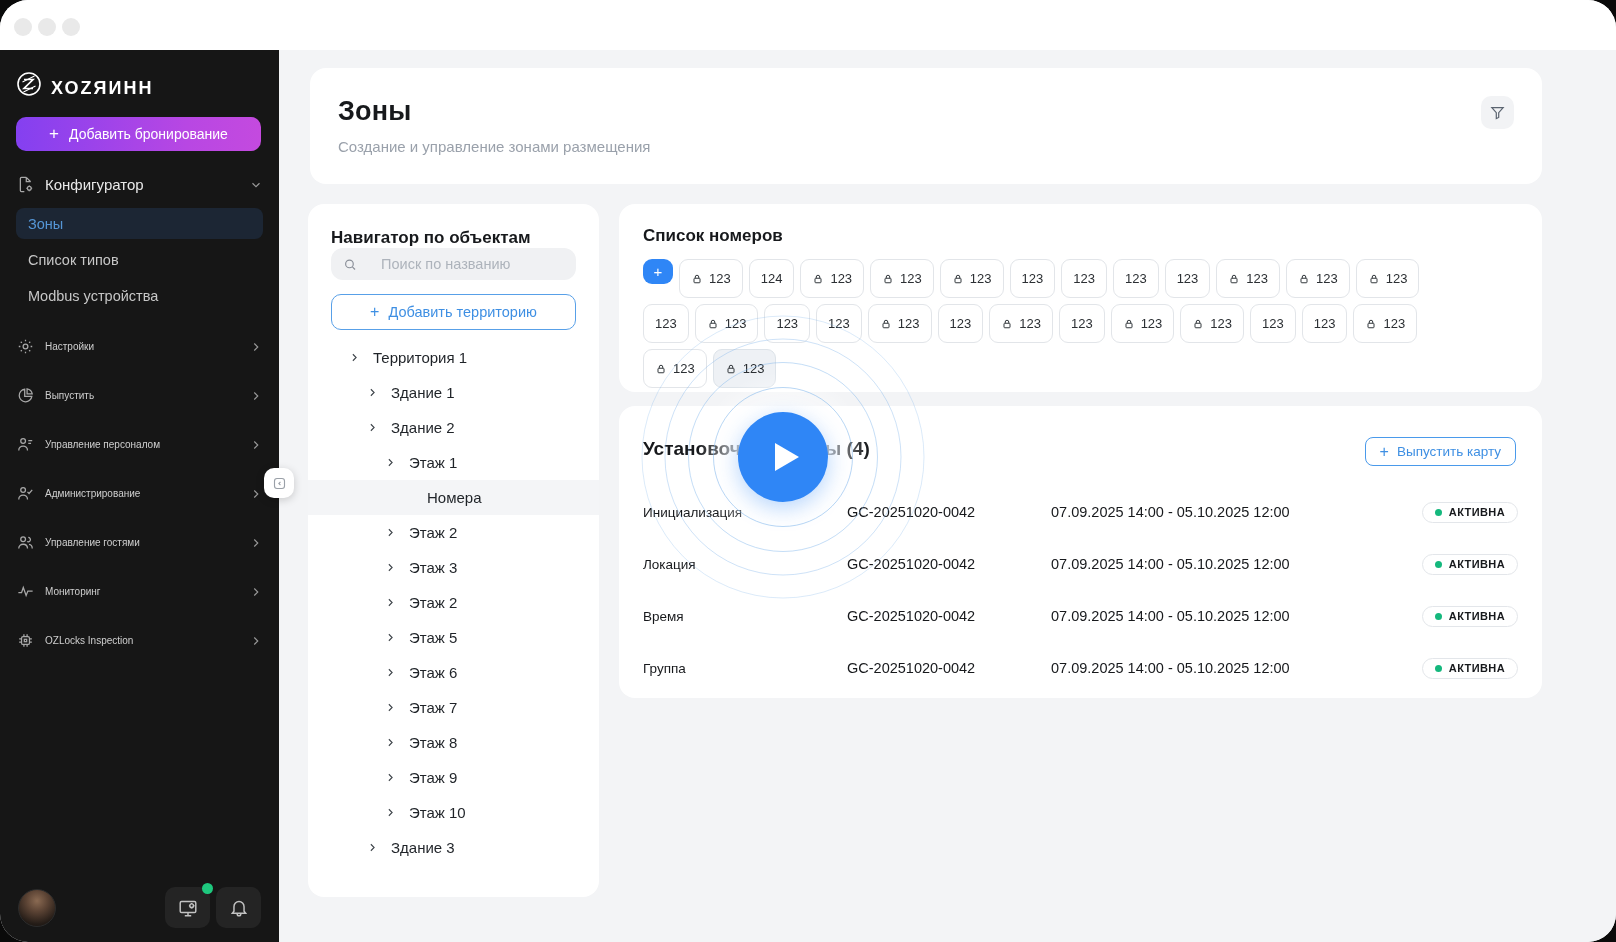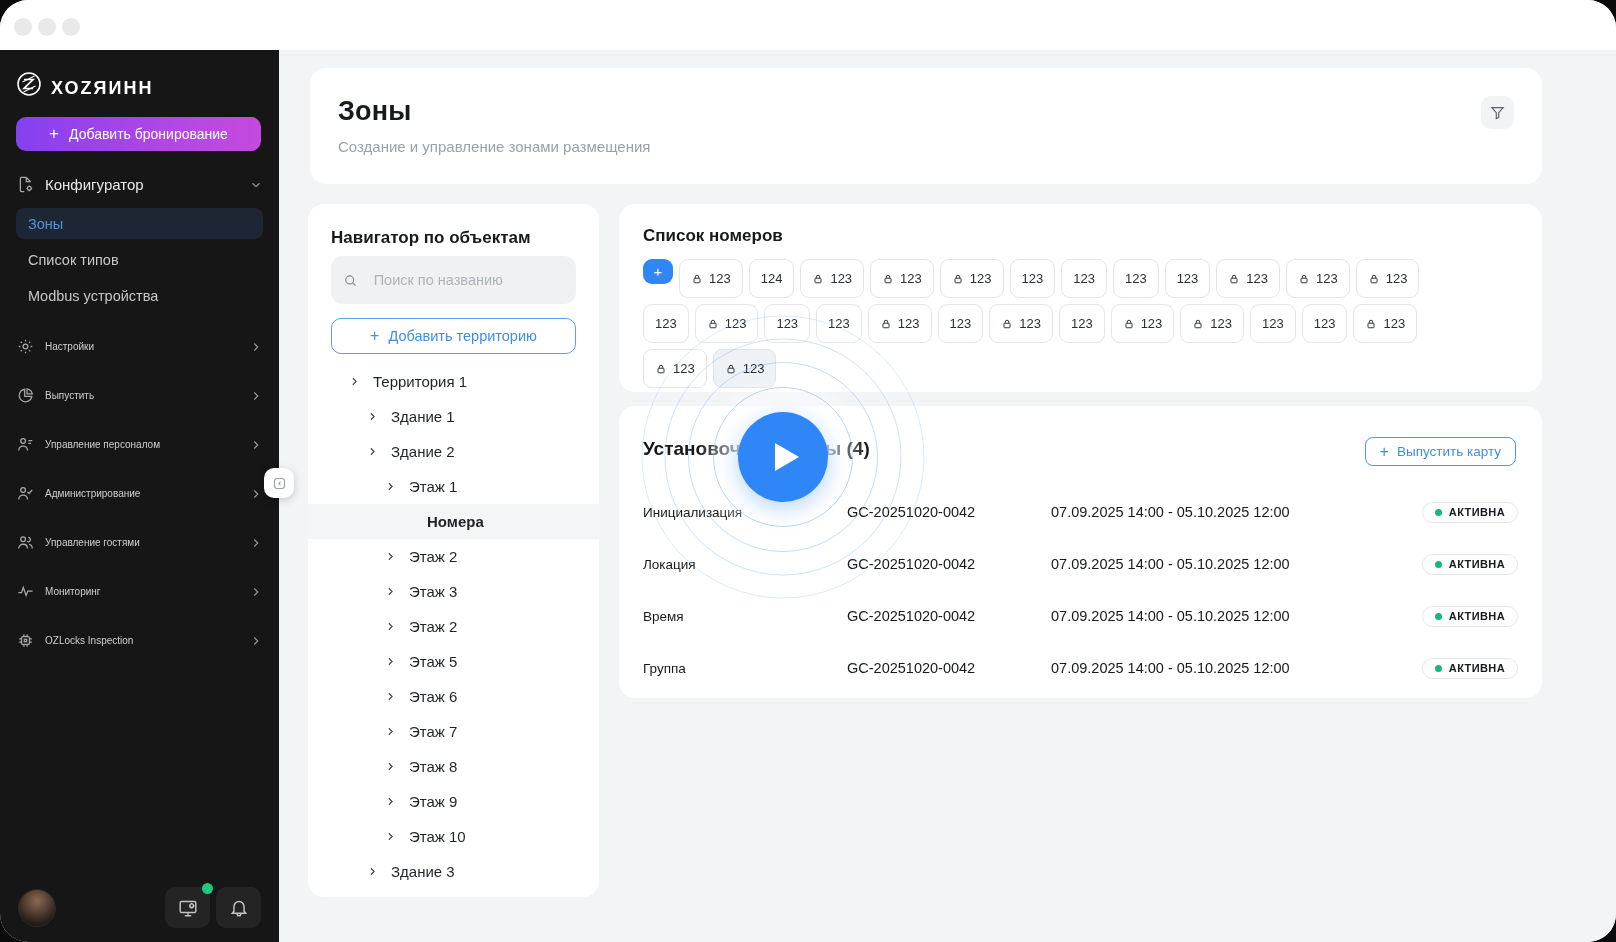--- a/index.html
+++ b/index.html
@@ -50,21 +50,21 @@
   .header-card { left:31px; top:18px; width:1232px; height:116px; padding:28px 28px; }
   .page-title { font-size:27px; font-weight:800; color:#17191c; letter-spacing:.2px; }
   .page-subtitle { margin-top:11px; font-size:15px; color:#9aa1ab; }
   .filter-btn { position:absolute; top:28px; right:28px; width:33px; height:33px; border:none; border-radius:10px;
     background:#f2f3f5; color:#5b6470; display:flex; align-items:center; justify-content:center; cursor:pointer; }
 
   
   .nav-card { left:29px; top:154px; width:291px; height:693px; padding:24px 0 12px 0; }
   .nav-card-inner { padding:0 23px; }
   .panel-title { font-size:17px; font-weight:700; color:#17191c; }
-  .search-box { margin-top:8px; height:48px; background:#f0f1f3; border-radius:12px; display:flex; align-items:center; gap:16px; padding:0 12px; }
+  .search-box { margin-top:0; height:32px; background:#f0f1f3; border-radius:12px; display:flex; align-items:center; gap:24px; padding:0 12px; }
   .search-box input { border:none; background:transparent; outline:none; font-size:14.5px; font-family:inherit; color:#333; width:100%; }
   .search-box input::placeholder { color:#adb3bb; }
   .add-territory { margin-top:14px; width:100%; height:36px; background:#ffffff; border:1px solid #58a0e8; border-radius:10px;
     color:#3e8fe3; font-size:14.5px; font-family:inherit; display:flex; align-items:center; justify-content:center; gap:9px; cursor:pointer; }
   .tree { margin-top:10px; }
   .tree-row { height:35px; display:flex; align-items:center; gap:12px; font-size:15px; color:#1f2328; cursor:pointer; }
   .tree-row.selected { background:#f4f5f7; }
   .tree-chev { width:13px; height:13px; color:#3c4248; flex:0 0 auto; }
   .tree-spacer { width:13px; flex:0 0 auto; }
 
@@ -304,21 +304,21 @@
               <path d="M9 6l6 6-6 6"></path>
             </svg>
             <span>Здание 2</span>
           </div>
           <div class="tree-row" style="padding-left: 76px;">
             <svg class="tree-chev" viewBox="0 0 24 24" fill="none" stroke="currentColor" stroke-width="2">
               <path d="M9 6l6 6-6 6"></path>
             </svg>
             <span>Этаж 1</span>
           </div>
-          <div class="tree-row selected" style="padding-left: 94px; font-weight: bold;">
+          <div class="tree-row selected" style="padding-left: 94px;">
             <span class="tree-spacer"></span>
             <span>Номера</span>
           </div>
           <div class="tree-row" style="padding-left: 76px;">
             <svg class="tree-chev" viewBox="0 0 24 24" fill="none" stroke="currentColor" stroke-width="2">
               <path d="M9 6l6 6-6 6"></path>
             </svg>
             <span>Этаж 2</span>
           </div>
           <div class="tree-row" style="padding-left: 76px;">

